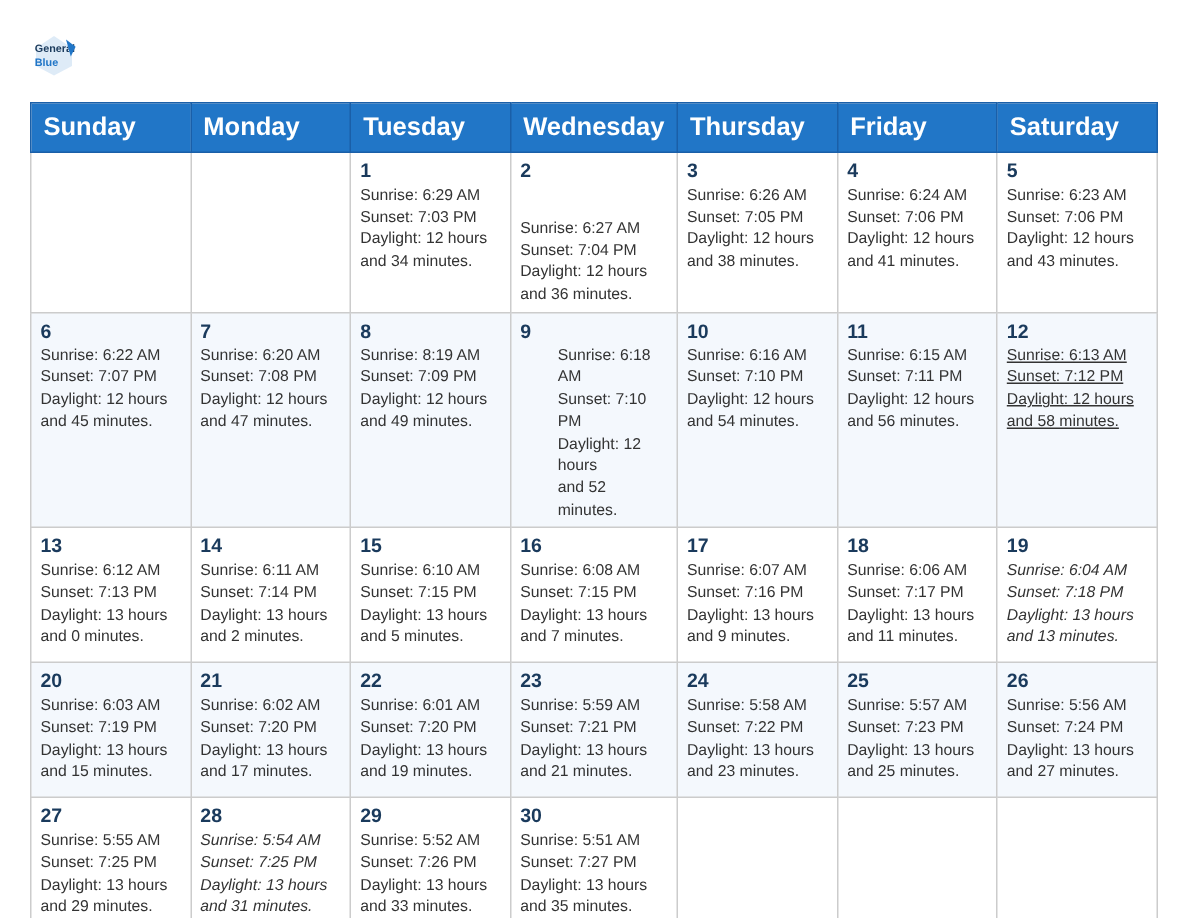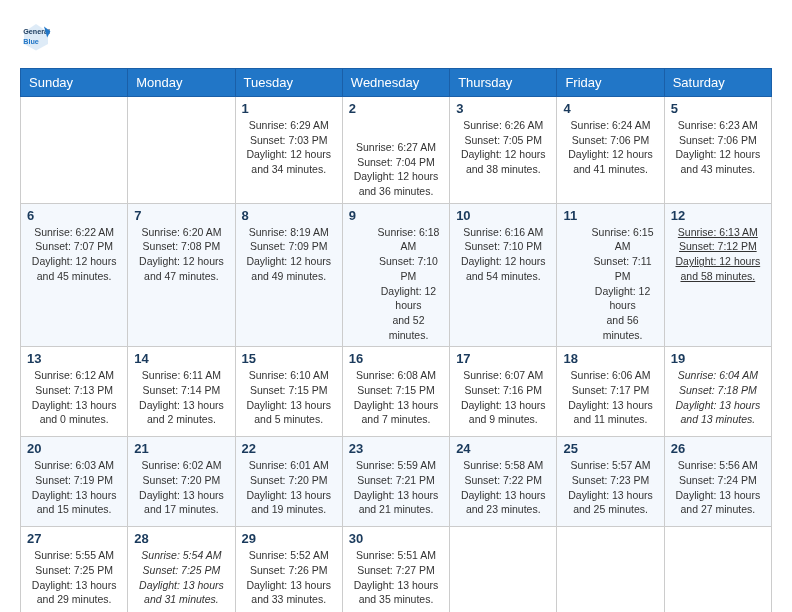--- a/index.html
+++ b/index.html
@@ -38,22 +38,22 @@
       color: #555;
     }
     table {
       width: 100%;
       border-collapse: collapse;
       font-size: 11px;
     }
     thead tr th {
       background: #2176c7;
       color: #fff;
-      font-weight: normal;
-      font-size: 13px;
+      font-weight: bold;
+      font-size: 17px;
       padding: 6px 8px;
       text-align: left;
       border: 1px solid #1a5fa8;
     }
     tbody tr td {
       border: 1px solid #ccc;
       vertical-align: top;
       padding: 4px 6px;
       width: 107px;
       min-height: 80px;
@@ -63,21 +63,20 @@
       font-size: 13px;
       font-weight: bold;
       color: #1a3a5c;
       display: block;
       margin-bottom: 2px;
     }
     .day-info {
       font-size: 10.5px;
       color: #333;
       line-height: 1.4;
-      text-align: center;
     }
     .empty-cell {
       background: #f9f9f9;
     }
     tbody tr:nth-child(odd) td {
       background: #fff;
     }
     tbody tr:nth-child(even) td {
       background: #f4f8fd;
     }
@@ -188,21 +187,21 @@
         </td>
         <td>
           <span class="day-num">10</span>
           <div class="day-info" style="white-space: pre-line;">Sunrise: 6:16 AM
 Sunset: 7:10 PM
 Daylight: 12 hours
 and 54 minutes.</div>
         </td>
         <td>
           <span class="day-num">11</span>
-          <div class="day-info" style="white-space: pre-line; margin-left: 24px;">Sunrise: 6:15 AM
+          <div class="day-info" style="white-space: pre-line;">Sunrise: 6:15 AM
 Sunset: 7:11 PM
 Daylight: 12 hours
 and 56 minutes.</div>
         </td>
         <td>
           <span class="day-num">12</span>
           <div class="day-info" style="white-space: pre-line; text-decoration: underline;">Sunrise: 6:13 AM
 Sunset: 7:12 PM
 Daylight: 12 hours
 and 58 minutes.</div>

